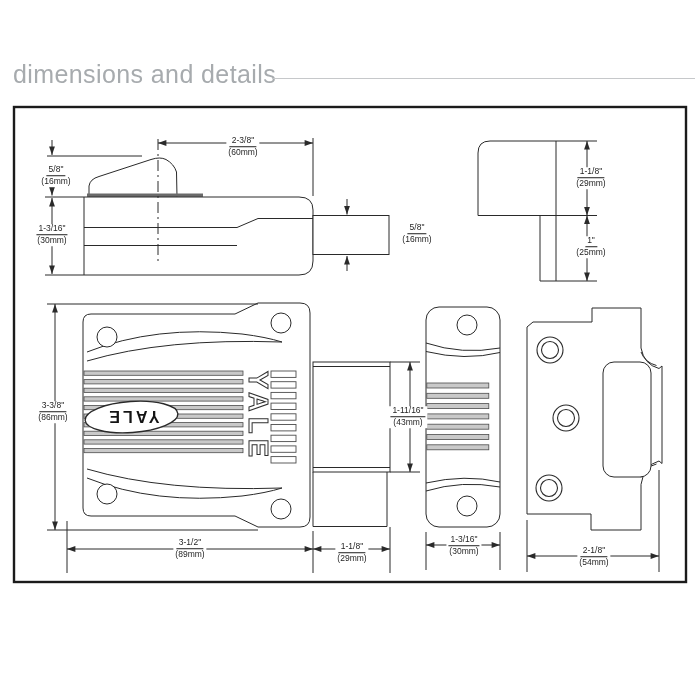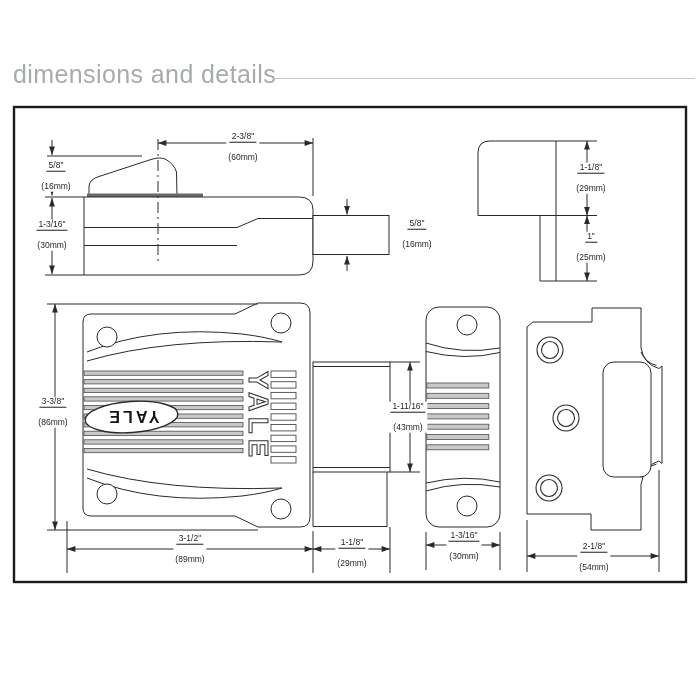--- a/index.html
+++ b/index.html
@@ -6,21 +6,21 @@
   .stage{position:relative;width:700px;height:700px;background:#fff;overflow:hidden;
          font-family:"Liberation Sans",sans-serif;}
   .hdr-title{position:absolute;left:13px;top:60px;font-size:25px;letter-spacing:.4px;
              color:#a7abae;font-weight:400;}
   .hdr-rule{position:absolute;left:272px;top:78px;width:423px;height:0;
             border-top:1.5px solid #c6c8ca;}
   svg{position:absolute;left:0;top:0;}
   .dim{position:absolute;transform:translate(-50%,-50%);background:#fff;text-align:center;
        font-size:8.5px;line-height:1.12;color:#1f1f1f;padding:0 2px;white-space:nowrap;}
   .dim .in{display:table;margin:0 auto;border-bottom:1px solid #1f1f1f;padding:0 2px .5px;}
-  .dim .mm{display:block;padding-top:10px;}
+  .dim .mm{display:block;padding-top:1px;}
 </style>
 </head>
 <body>
 
 <div class="stage">
 
   <div class="hdr-title">dimensions and details</div>
   <div class="hdr-rule"></div>
 
   <svg width="700" height="700" viewBox="0 0 700 700">

